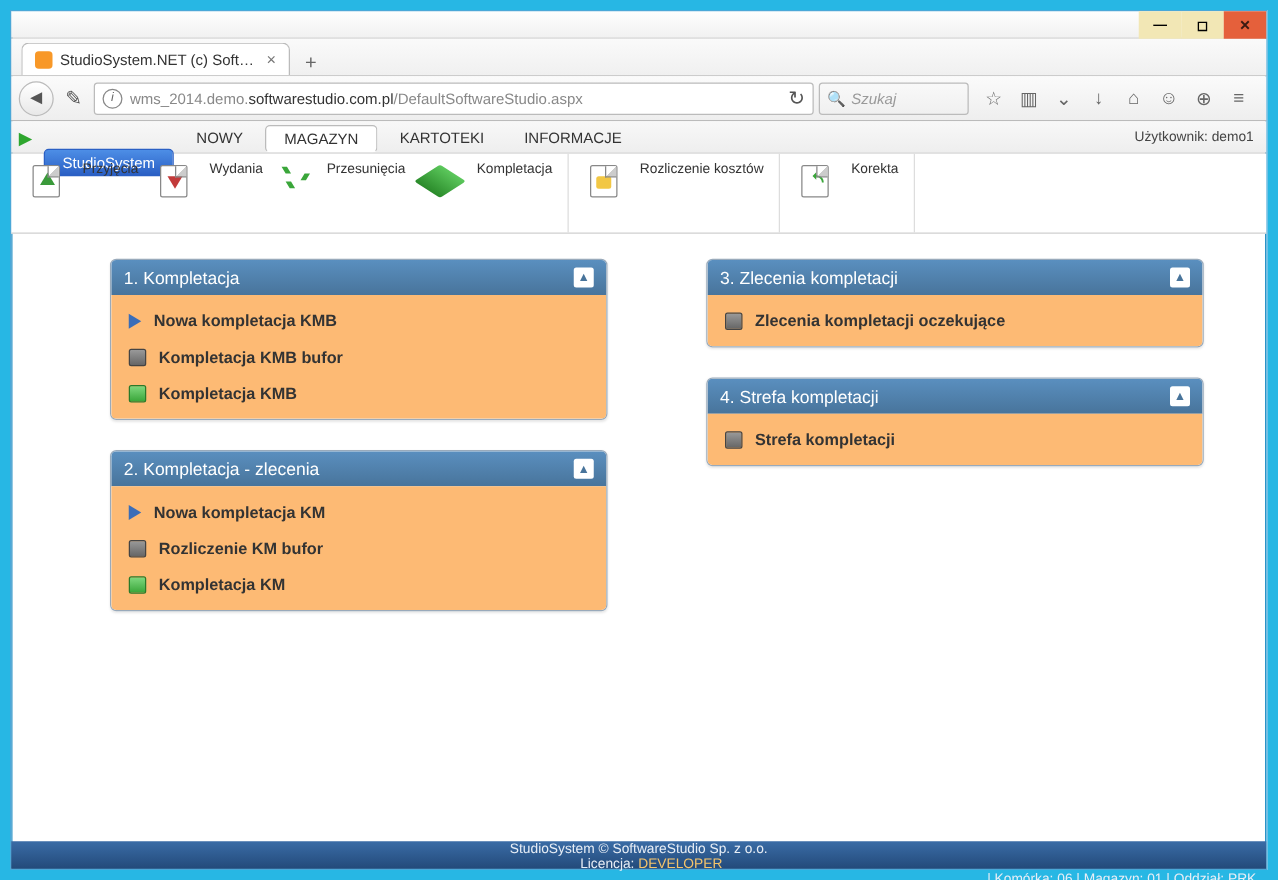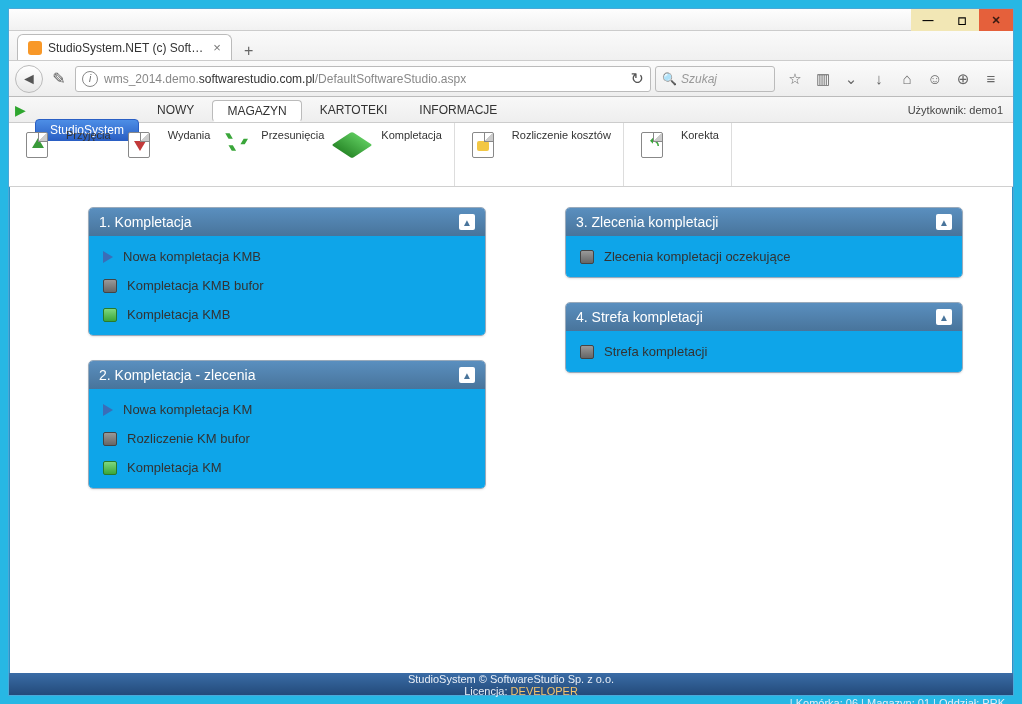--- a/index.html
+++ b/index.html
@@ -41,21 +41,21 @@
 .arrow-up { position:absolute; left:5px; top:5px; width:0; height:0; border-left:6px solid transparent; border-right:6px solid transparent; border-bottom:10px solid #3a9a3a; }
 .arrow-down { position:absolute; left:5px; top:8px; width:0; height:0; border-left:6px solid transparent; border-right:6px solid transparent; border-top:10px solid #c23a3a; }
 .recycle { width:26px; height:26px; position:relative; }
 .recycle svg { width:26px; height:26px; }
 .cube { width:24px; height:24px; background:linear-gradient(#5cc85c,#2a8a2a); transform:rotate(45deg) skew(-12deg,-12deg); border-radius:2px; }
 .content { position:absolute; top:180px; bottom:26px; left:0; right:0; padding:18px 50px; display:flex; gap:50px; }
 .col { flex:1; display:flex; flex-direction:column; gap:24px; }
 .panel { border:1px solid #9ab; border-radius:5px; overflow:hidden; box-shadow:0 1px 2px rgba(0,0,0,0.1);margin-left:29px; }
 .panel-head { background:linear-gradient(#5a8fbf,#48749b); color:#fff; padding:6px 10px; font-size:14px; display:flex; align-items:center; justify-content:space-between; }
 .collapse-btn { width:16px; height:16px; background:#fff; border-radius:2px; display:flex; align-items:center; justify-content:center; color:#48749b; font-size:10px; }
-.panel-body { background:#0ea5e9; padding:6px 4px; }
+.panel-body { background:#fdba74; padding:6px 4px;font-weight:bold; }
 .panel-item { display:flex; align-items:center; gap:10px; padding:7px 10px; font-size:13px; color:#333; cursor:pointer; }
 .ico { width:14px; height:14px; }
 .ico.play-blue { width:0; height:0; border-top:6px solid transparent; border-bottom:6px solid transparent; border-left:10px solid #3a6db8; }
 .ico.square-gray { background:linear-gradient(#999,#666); border:1px solid #444; border-radius:2px; }
 .ico.square-green { background:linear-gradient(#7ed87e,#3aa63a); border:1px solid #2a7a2a; border-radius:2px; }
 .statusbar { position:absolute; bottom:0; left:0; right:0; height:22px; background:linear-gradient(#3a6ca6,#234a7a); color:#e8eef6; font-size:11px; display:flex; align-items:center; padding:0 8px;flex-direction:column; }
 .statusbar a { color:#f5c46b; text-decoration:none; }
 .status-right { margin-left:auto; }
 </style>
 </head>

